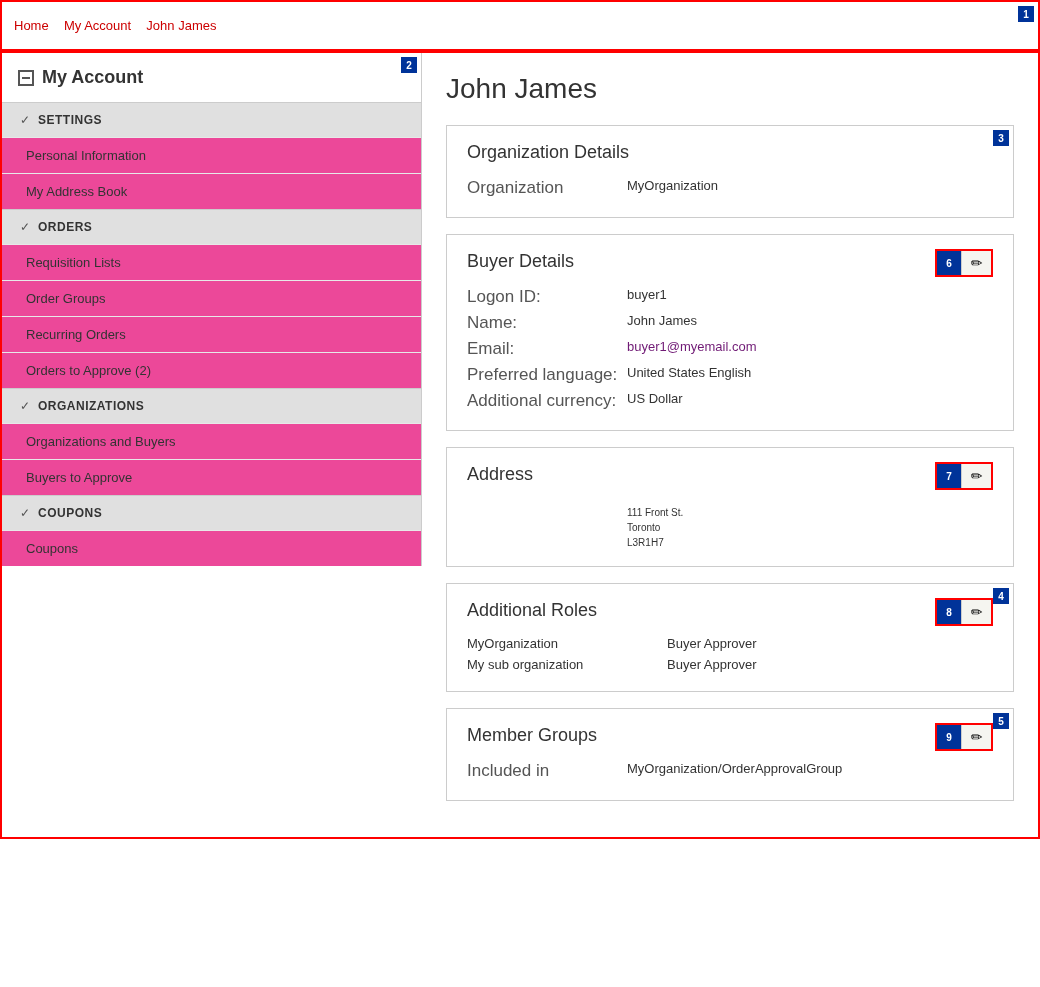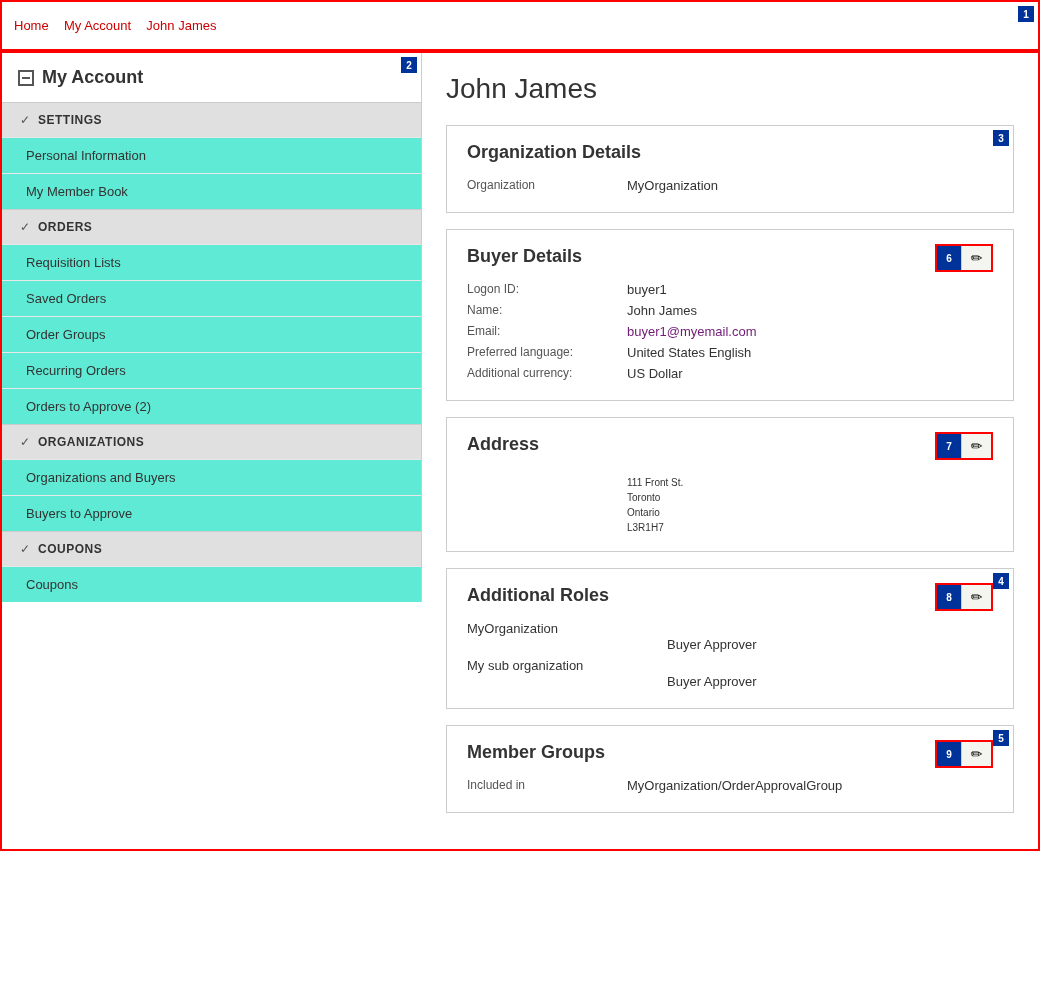--- a/index.html
+++ b/index.html
@@ -117,21 +117,21 @@
       font-size: 12px;
     }
     .section-header-label {
       font-size: 12px;
       font-weight: bold;
       color: #333;
       letter-spacing: 0.5px;
     }
 
     .section-items {
-      background: #5eead4;
+      background: #ec4899;
     }
     .section-item {
       padding: 10px 16px 10px 24px;
       border-top: 1px solid #e8e8e8;
       cursor: pointer;
       color: #333;
       font-size: 13px;
     }
 
     
@@ -149,21 +149,21 @@
 
     
     .card {
       border: 1px solid #ccc;
       margin-bottom: 16px;
       padding: 16px 20px;
       position: relative;
     }
     .card-title {
       font-size: 18px;
-      font-weight: bold;
+      font-weight: normal;
       color: #333;
       margin-bottom: 12px;
     }
 
     .card-badge {
       position: absolute;
       right: 4px;
       top: 4px;
       background: #003399;
       color: #fff;
@@ -209,21 +209,21 @@
       border-left: 1px solid #ccc;
     }
 
     .info-row {
       display: flex;
       padding: 3px 0;
     }
     .info-label {
       min-width: 160px;
       color: #555;
-      font-size: 12px;
+      font-size: 17px;
     }
     .info-value {
       color: #333;
       font-size: 13px;
     }
     .info-value.link {
       color: #701a75;
     }
 
     .address-block {
@@ -240,21 +240,20 @@
       padding: 3px 0;
     }
     .roles-org {
       min-width: 200px;
       font-size: 13px;
       color: #333;
     }
     .roles-role {
       font-size: 13px;
       color: #333;
-      margin-top: 16px;
     }
   </style>
 </head>
 <body>
 
 <div class="breadcrumb">
   <a>Home</a>
   <span class="sep">&nbsp;&nbsp;</span>
   <a>My Account</a>
   <span class="sep">&nbsp;&nbsp;</span>
@@ -272,32 +271,31 @@
       <span class="sidebar-title">My Account</span>
     </div>
 
     <div class="section-group">
       <div class="section-header">
         <span class="chevron-icon">✓</span>
         <span class="section-header-label">SETTINGS</span>
       </div>
       <div class="section-items">
         <div class="section-item">Personal Information</div>
-        <div class="section-item">My Member Book</div>
+        <div class="section-item">My Address Book</div>
       </div>
     </div>
 
     <div class="section-group">
       <div class="section-header">
         <span class="chevron-icon">✓</span>
         <span class="section-header-label">ORDERS</span>
       </div>
       <div class="section-items">
         <div class="section-item">Requisition Lists</div>
-        <div class="section-item">Saved Orders</div>
         <div class="section-item">Order Groups</div>
         <div class="section-item">Recurring Orders</div>
         <div class="section-item">Orders to Approve (2)</div>
       </div>
     </div>
 
     <div class="section-group">
       <div class="section-header">
         <span class="chevron-icon">✓</span>
         <span class="section-header-label">ORGANIZATIONS</span>
@@ -362,21 +360,20 @@
 
     <div class="card">
       <h2 class="card-title">Address</h2>
       <div class="edit-btn-group">
         <div class="edit-badge">7</div>
         <button class="edit-icon-btn">✏</button>
       </div>
       <div class="address-block">
         <div class="address-line">111 Front St.</div>
         <div class="address-line">Toronto</div>
-        <div class="address-line">Ontario</div>
         <div class="address-line">L3R1H7</div>
       </div>
     </div>
 
     <div class="card">
       <div class="card-badge">4</div>
       <h2 class="card-title">Additional Roles</h2>
       <div class="edit-btn-group">
         <div class="edit-badge">8</div>
         <button class="edit-icon-btn">✏</button>

